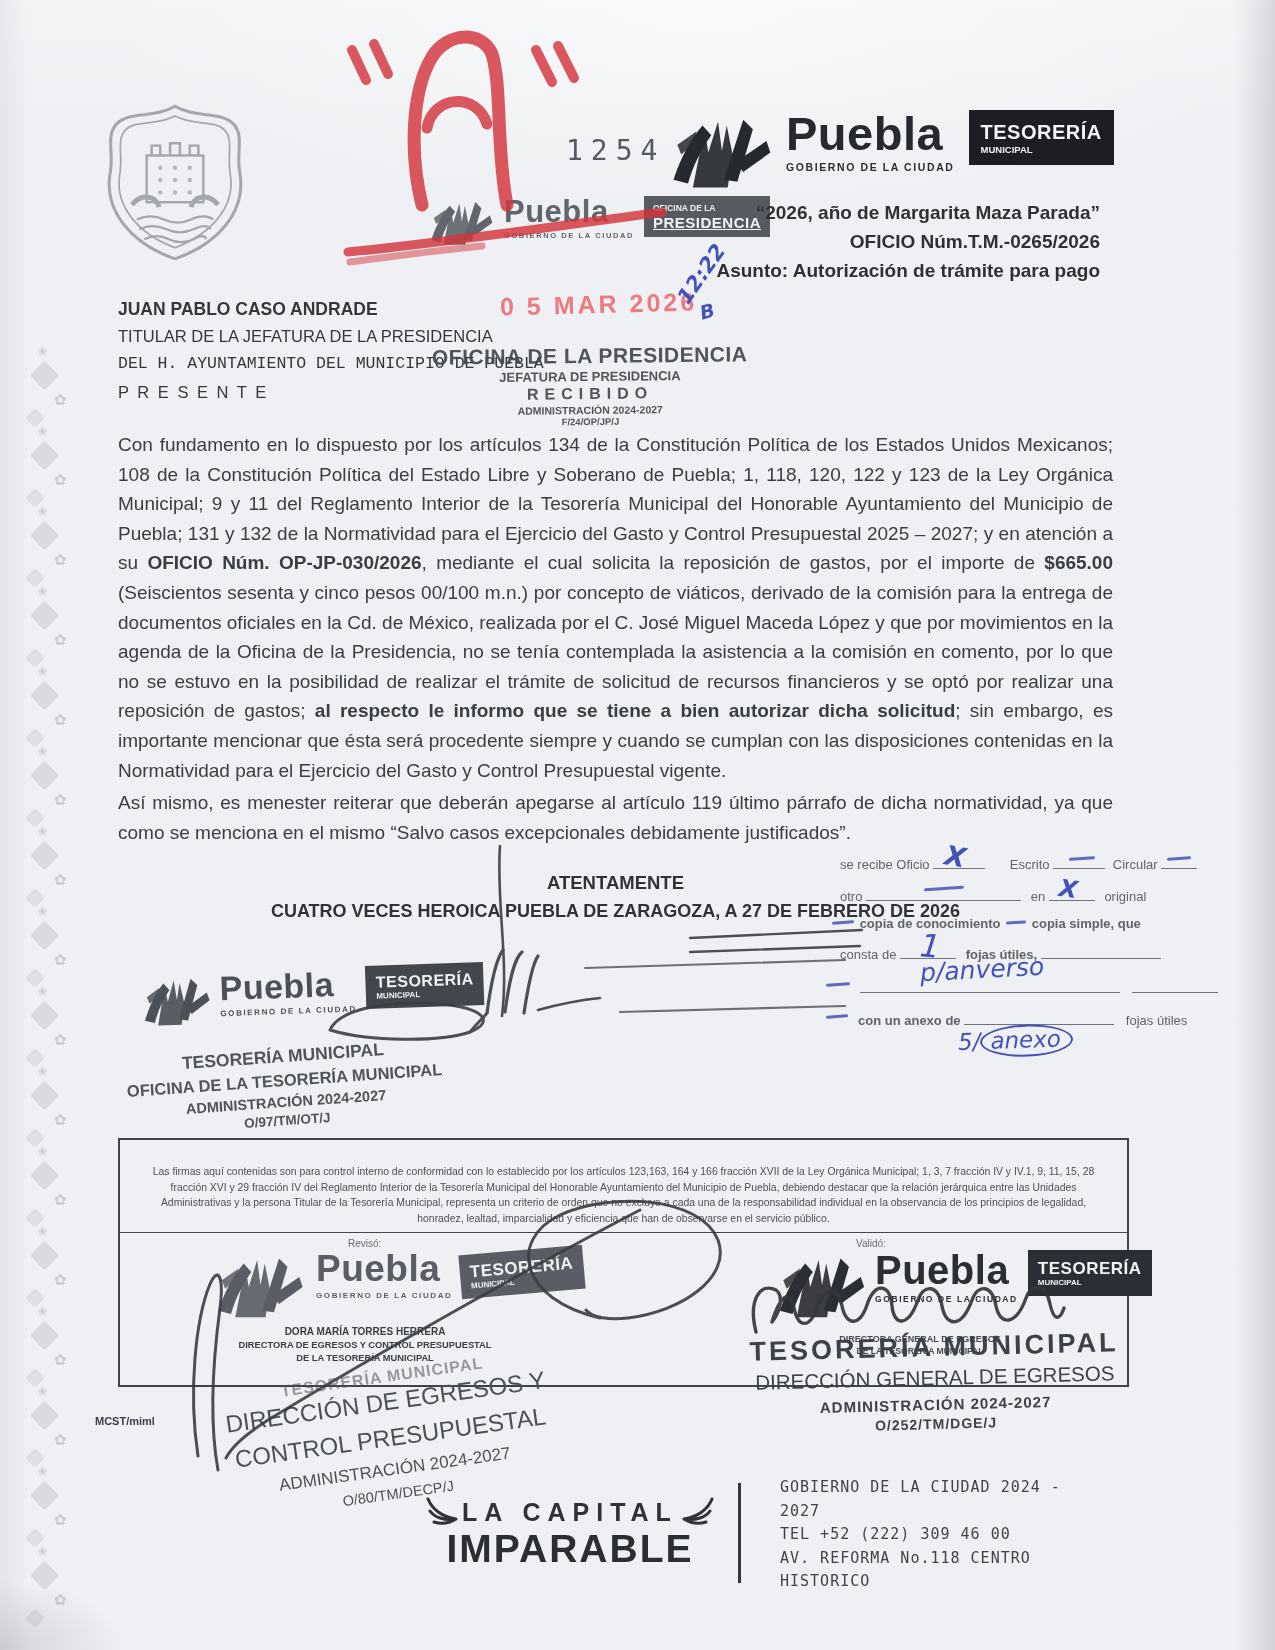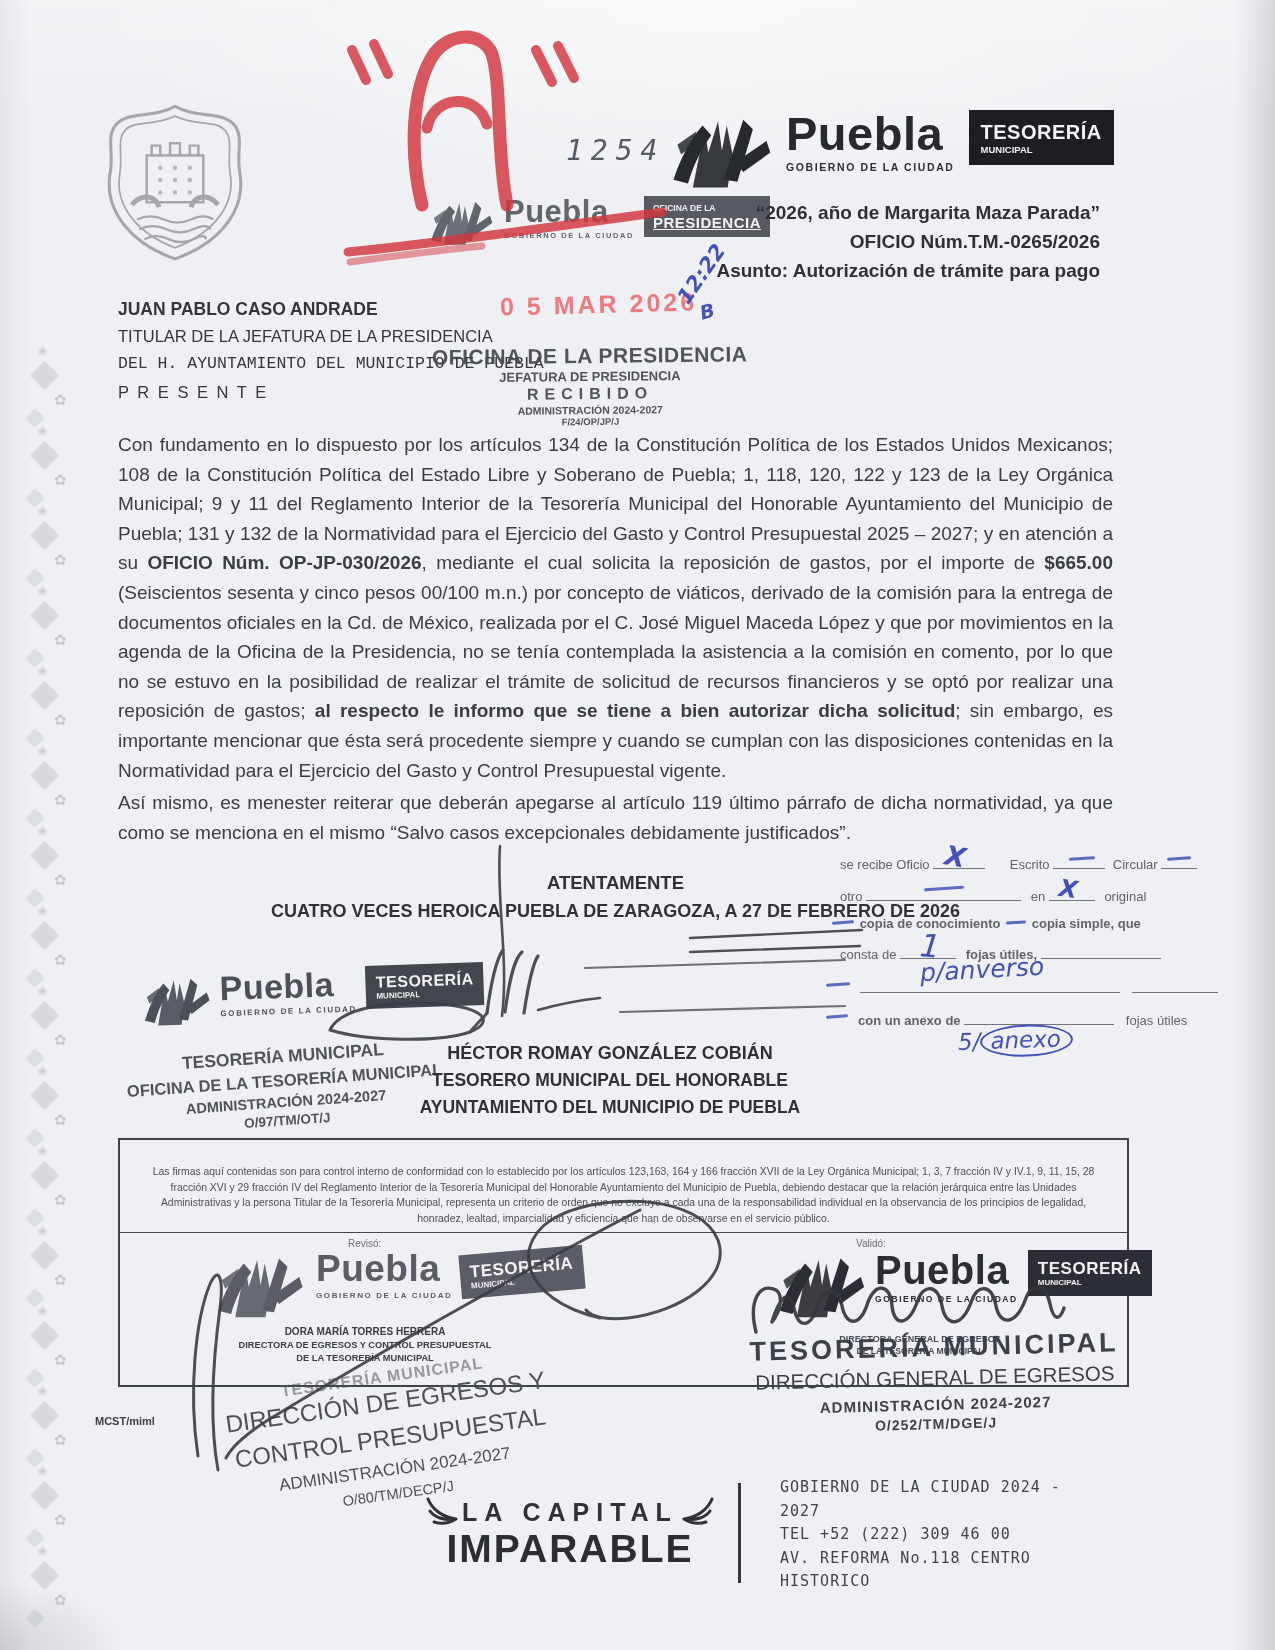--- a/index.html
+++ b/index.html
@@ -165,21 +165,21 @@
         <circle cx="53" cy="66" r="1.8"></circle>
           <circle cx="65" cy="66" r="1.8"></circle>
           <circle cx="77" cy="66" r="1.8"></circle>
         <circle cx="53" cy="76" r="1.8"></circle>
           <circle cx="65" cy="76" r="1.8"></circle>
           <circle cx="77" cy="76" r="1.8"></circle>
       </g>
     </svg>
   </div>
 
-  <div class="abs mono" style="left:566px;top:134px;font-size:28px;letter-spacing:8px;color:#565a62;font-style:italic;">1254</div>
+  <div class="abs mono" style="left:566px;top:134px;font-size:28px;letter-spacing:8px;color:#565a62;">1254</div>
 
   <div class="abs pb-logo" style="left:660px;top:110px;color:#26292e;">
     <span class="pb-icon" style="width:118px;height:92px;color:#26292e;"><svg viewBox="0 0 110 95" width="100%" height="100%">
           <g fill="currentColor">
             <path d="M8 72 C16 48 26 30 38 16 L47 26 C36 42 28 58 23 76 Z"></path>
             <path d="M28 80 L40 20 L44 44 L54 12 L58 42 L63 16 L69 46 L64 80 Z" opacity=".92"></path>
             <path d="M60 72 L80 10 L90 20 L74 74 Z"></path>
             <path d="M72 54 L104 32 L108 44 L80 64 Z"></path>
             <path d="M12 36 L32 22 L28 36 L16 46 Z" opacity=".85"></path>
           </g>
@@ -310,25 +310,20 @@
     </span>
   </div>
 
   <div class="abs ctr stamp" style="left:110px;top:1046px;width:350px;transform:rotate(-4deg);opacity:.92;">
     <div class="b" style="font-size:17.5px;">TESORERÍA MUNICIPAL</div>
     <div class="b" style="font-size:16.5px;margin-top:4px;">OFICINA DE LA TESORERÍA MUNICIPAL</div>
     <div class="b" style="font-size:14.5px;margin-top:4px;">ADMINISTRACIÓN 2024-2027</div>
     <div class="b" style="font-size:13.5px;margin-top:3px;">O/97/TM/OT/J</div>
   </div>
 
-  <div class="abs ctr b" style="left:400px;top:1040px;width:420px;color:#2e3238;">
-    <div style="font-size:18px;line-height:27px;">HÉCTOR ROMAY GONZÁLEZ COBIÁN</div>
-    <div style="font-size:17.5px;line-height:27px;">TESORERO MUNICIPAL DEL HONORABLE</div>
-    <div style="font-size:17.5px;line-height:27px;">AYUNTAMIENTO DEL MUNICIPIO DE PUEBLA</div>
-  </div>
 
   <div class="abs legal-box" style="left:118px;top:1138px;width:1007px;height:245px;">
     <div style="padding:24px 22px 0 22px;font-size:10.4px;line-height:15.5px;text-align:center;color:#4c5058;">Las firmas aquí contenidas son para control interno de conformidad con lo establecido por los artículos 123,163, 164 y 166 fracción XVII de la Ley Orgánica Municipal; 1, 3, 7 fracción IV y IV.1, 9, 11, 15, 28 fracción XVI y 29 fracción IV del Reglamento Interior de la Tesorería Municipal del Honorable Ayuntamiento del Municipio de Puebla, debiendo destacar que la relación jerárquica entre las Unidades Administrativas y la persona Titular de la Tesorería Municipal, representa un criterio de orden que no excluye a cada una de la responsabilidad individual en la observancia de los principios de legalidad, honradez, lealtad, imparcialidad y eficiencia que han de observarse en el servicio público.</div>
     <div class="abs" style="left:0;top:92px;width:100%;border-top:1.6px solid #43474f;"></div>
   </div>
 
   <div class="abs" style="left:348px;top:1238px;font-size:10px;color:#6a6e76;">Revisó:</div>
   <div class="abs pb-logo" style="left:208px;top:1250px;color:#4a4e56;opacity:.9;">
     <span class="pb-icon" style="width:100px;height:80px;color:#4a4e56;"><svg viewBox="0 0 110 95" width="100%" height="100%">
           <g fill="currentColor">

